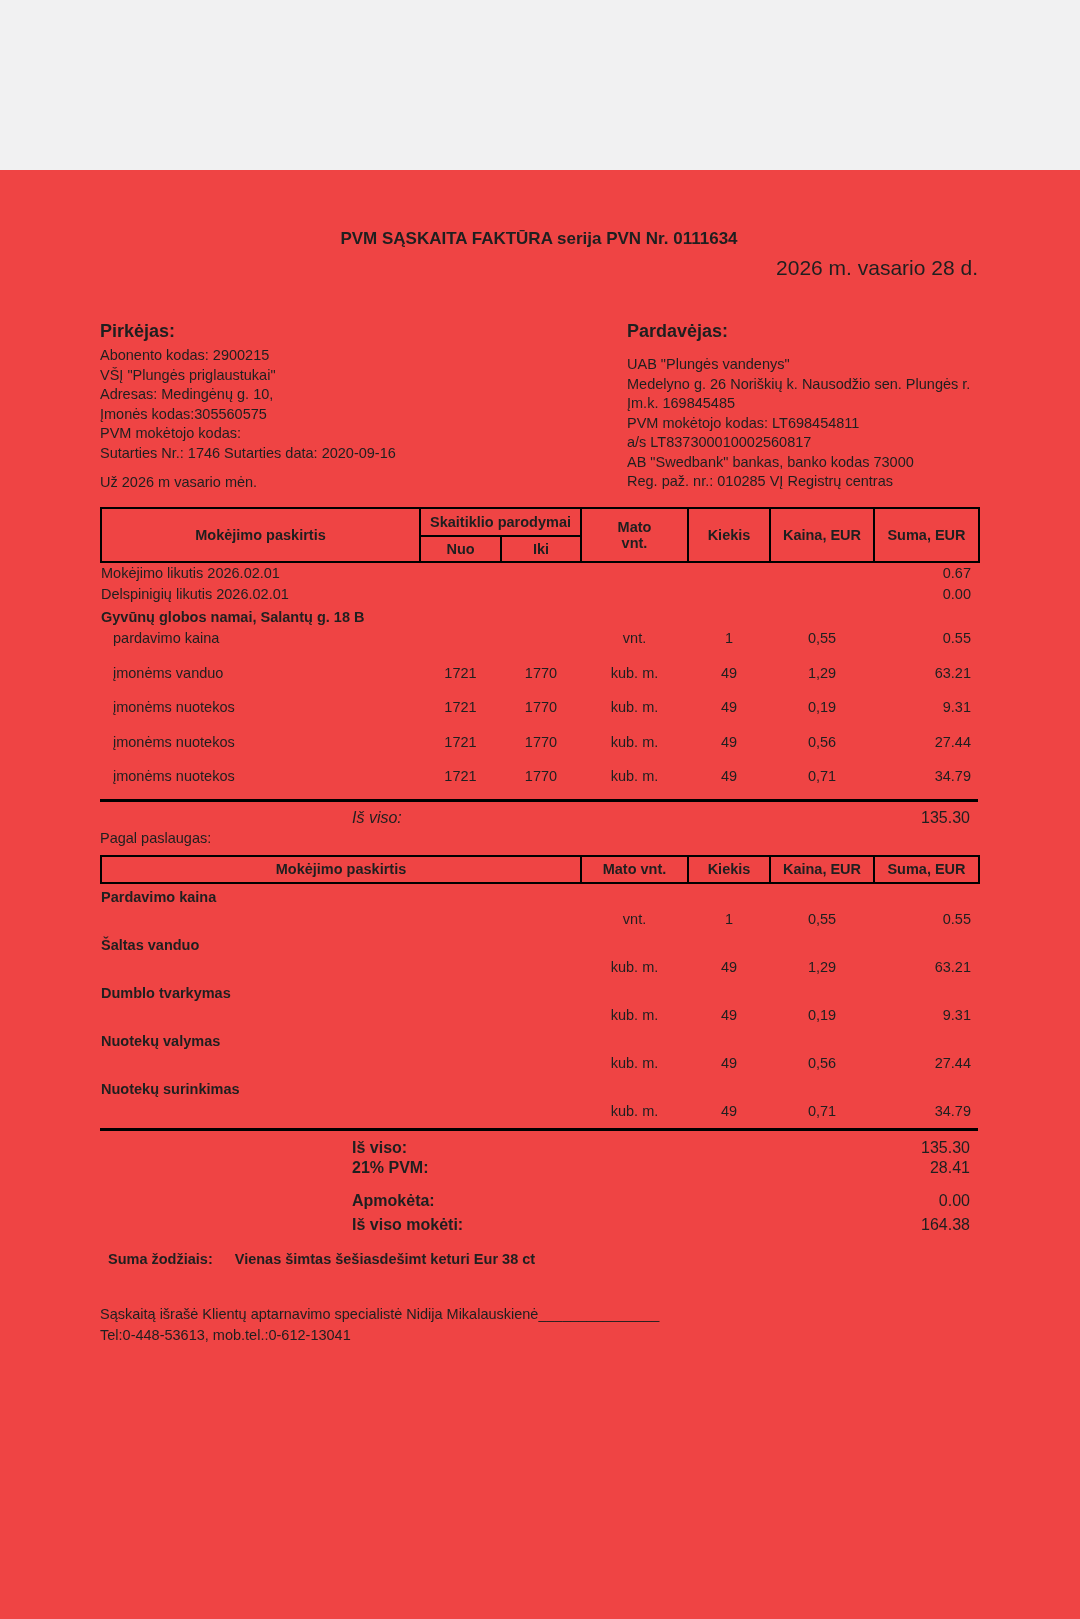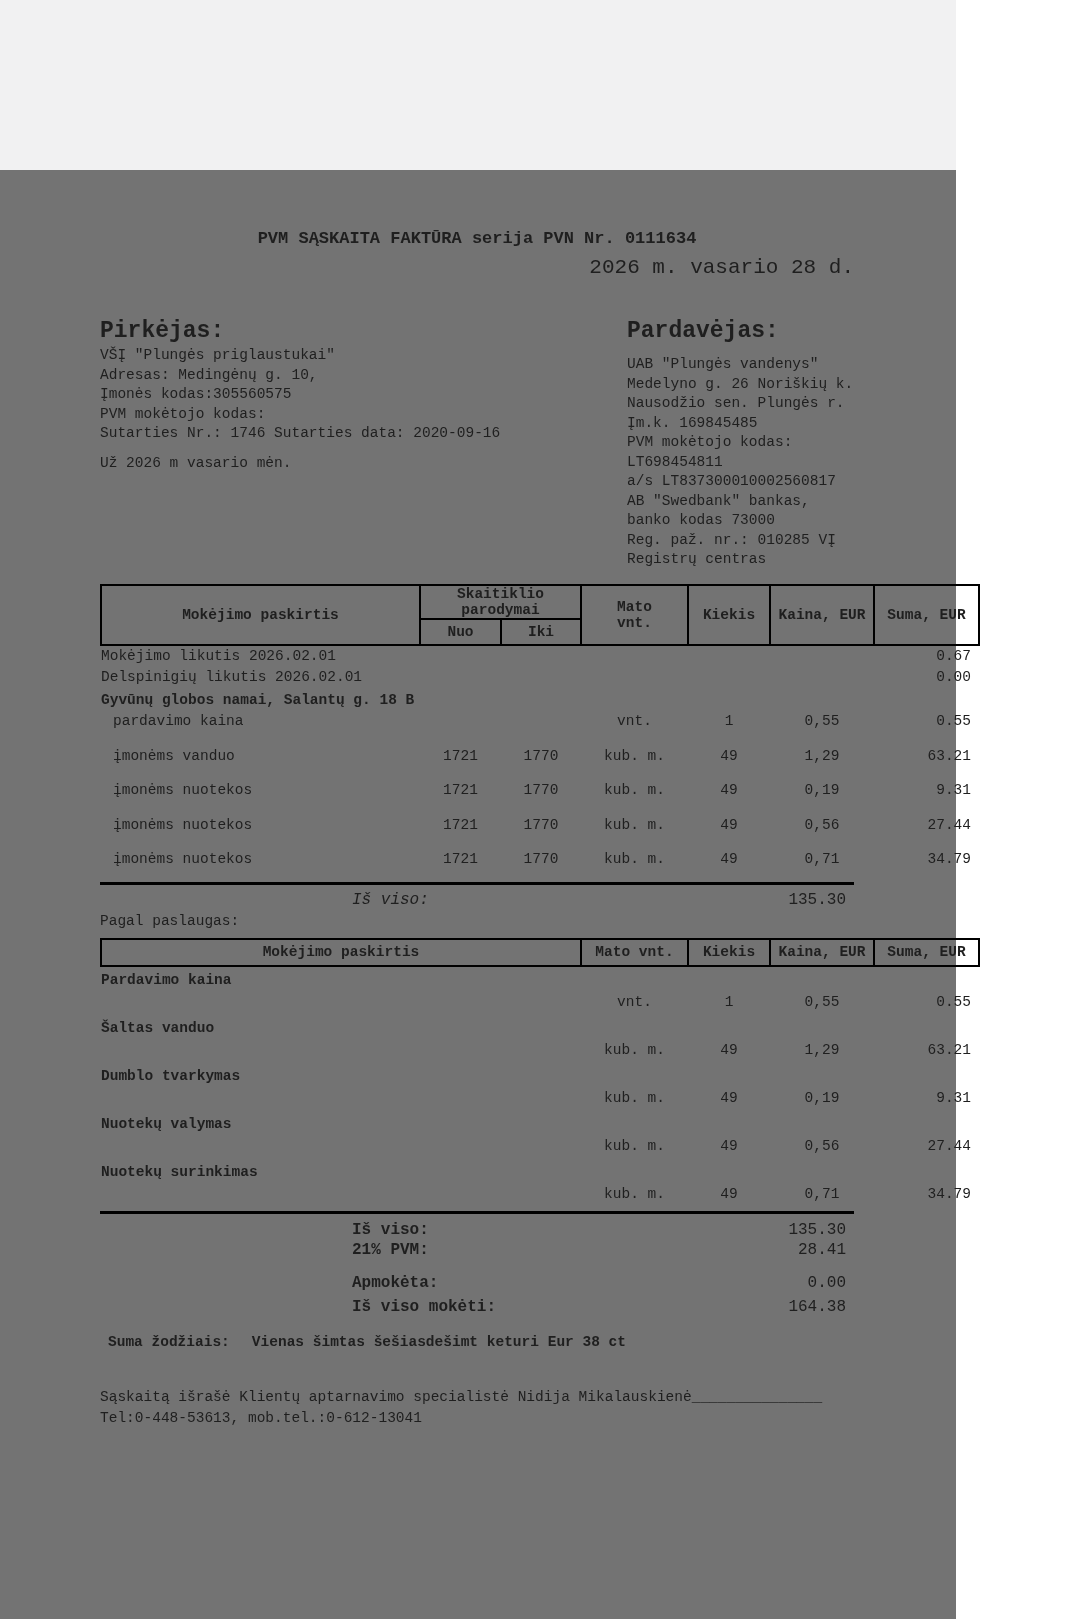--- a/index.html
+++ b/index.html
@@ -1,25 +1,25 @@
 <!DOCTYPE html>
 <html><head>
 <meta charset="utf-8">
 <style>
   html,body{margin:0;padding:0;background:#ffffff;}
   body{font-family:"Liberation Sans","DejaVu Sans",sans-serif;color:#1f1f1f;}
-  .page{width:956px;min-height:1619px;background:#737373;position:relative;font-family:Liberation Mono, monospace;}
+  .page{width:1080px;min-height:1619px;background:#ef4444;position:relative;}
   .top-band{height:170px;background:#f1f1f2;}
   .content{padding:0 102px 0 100px;}
   .doc-title{margin:58px 0 0 0;text-align:center;font-size:17px;line-height:21px;font-weight:bold;}
   .doc-date{margin:9px 0 0 0;text-align:right;font-size:21px;line-height:20px;}
   .parties{display:flex;margin-top:42px;}
   .party-buyer{width:527px;flex:none;}
   .party-seller{flex:1;}
-  .party-heading{font-size:23px;font-weight:bold;line-height:22px;}
+  .party-heading{font-size:18px;font-weight:bold;line-height:22px;}
   .party-lines{margin-top:4px;}
   .party-seller .party-lines{margin-top:13px;}
   .party-lines div{font-size:14.5px;line-height:19.5px;}
   .period-line{margin-top:10px;font-size:14.5px;line-height:19.5px;}
   table{border-collapse:collapse;table-layout:fixed;width:878px;}
   .tbl1{margin-top:14px;}
   .tbl2{margin-top:6px;}
   th{border:2px solid #000;font-size:14.5px;font-weight:bold;text-align:center;vertical-align:middle;padding:0;}
   .tbl1 thead tr:first-child th{height:26px;}
   .tbl1 thead tr:last-child th{height:24px;}
@@ -58,20 +58,21 @@
   <div class="top-band"></div>
   <div class="content">
 
     <div class="doc-title">PVM SĄSKAITA FAKTŪRA serija PVN Nr. 0111634</div>
     <div class="doc-date">2026 m. vasario 28 d.</div>
 
     <div class="parties">
       <div class="party-buyer">
         <div class="party-heading">Pirkėjas:</div>
         <div class="party-lines">
+          <div>Abonento kodas: 2900215</div>
           <div>VŠĮ "Plungės priglaustukai"</div>
           <div>Adresas: Medingėnų g. 10,</div>
           <div>Įmonės kodas:305560575</div>
           <div>PVM mokėtojo kodas:</div>
           <div>Sutarties Nr.: 1746 Sutarties data: 2020-09-16</div>
         </div>
         <div class="period-line">Už 2026 m vasario mėn.</div>
       </div>
       <div class="party-seller">
         <div class="party-heading">Pardavėjas:</div>

